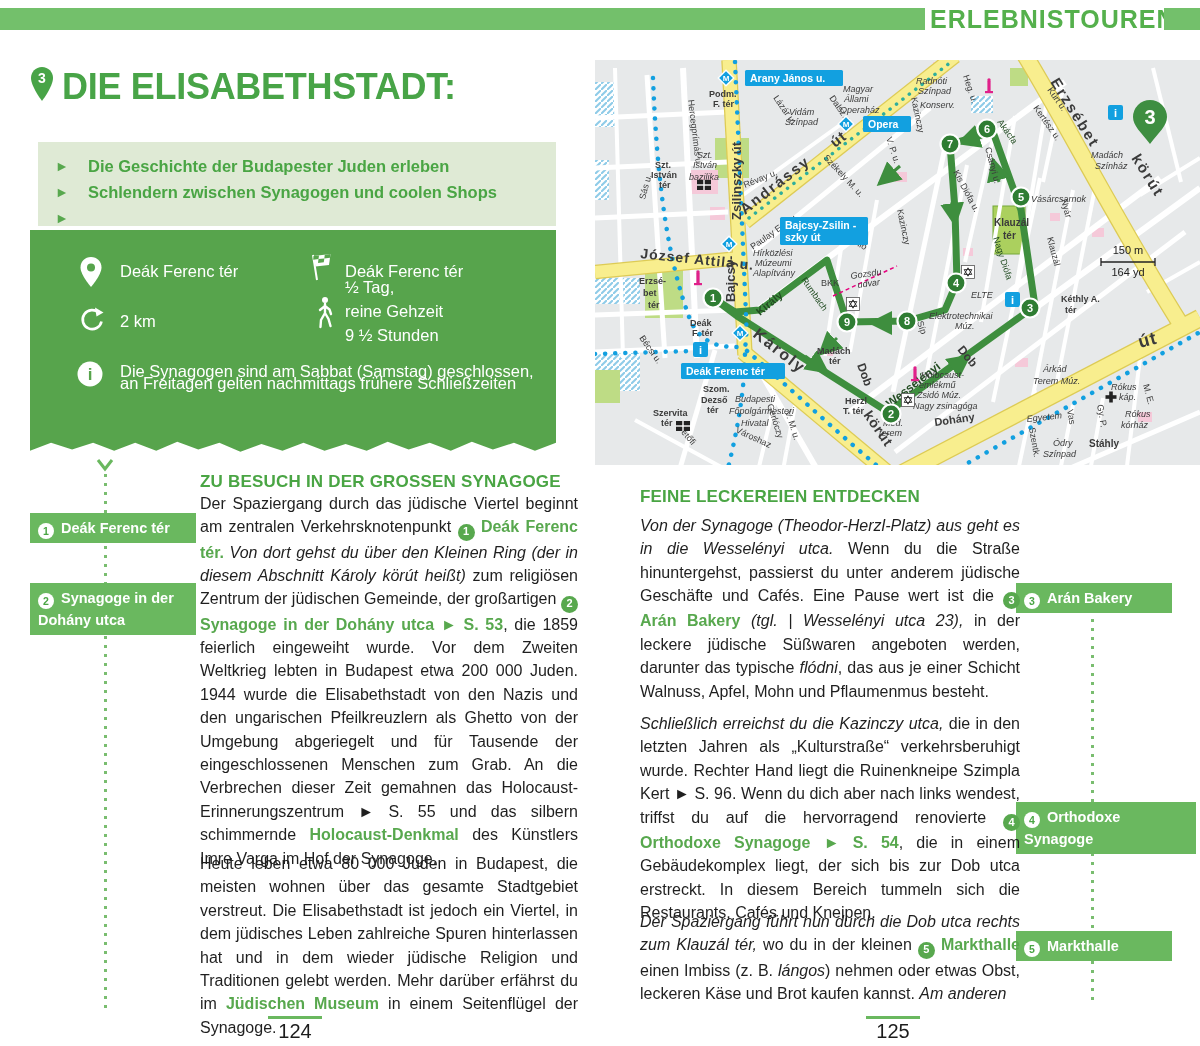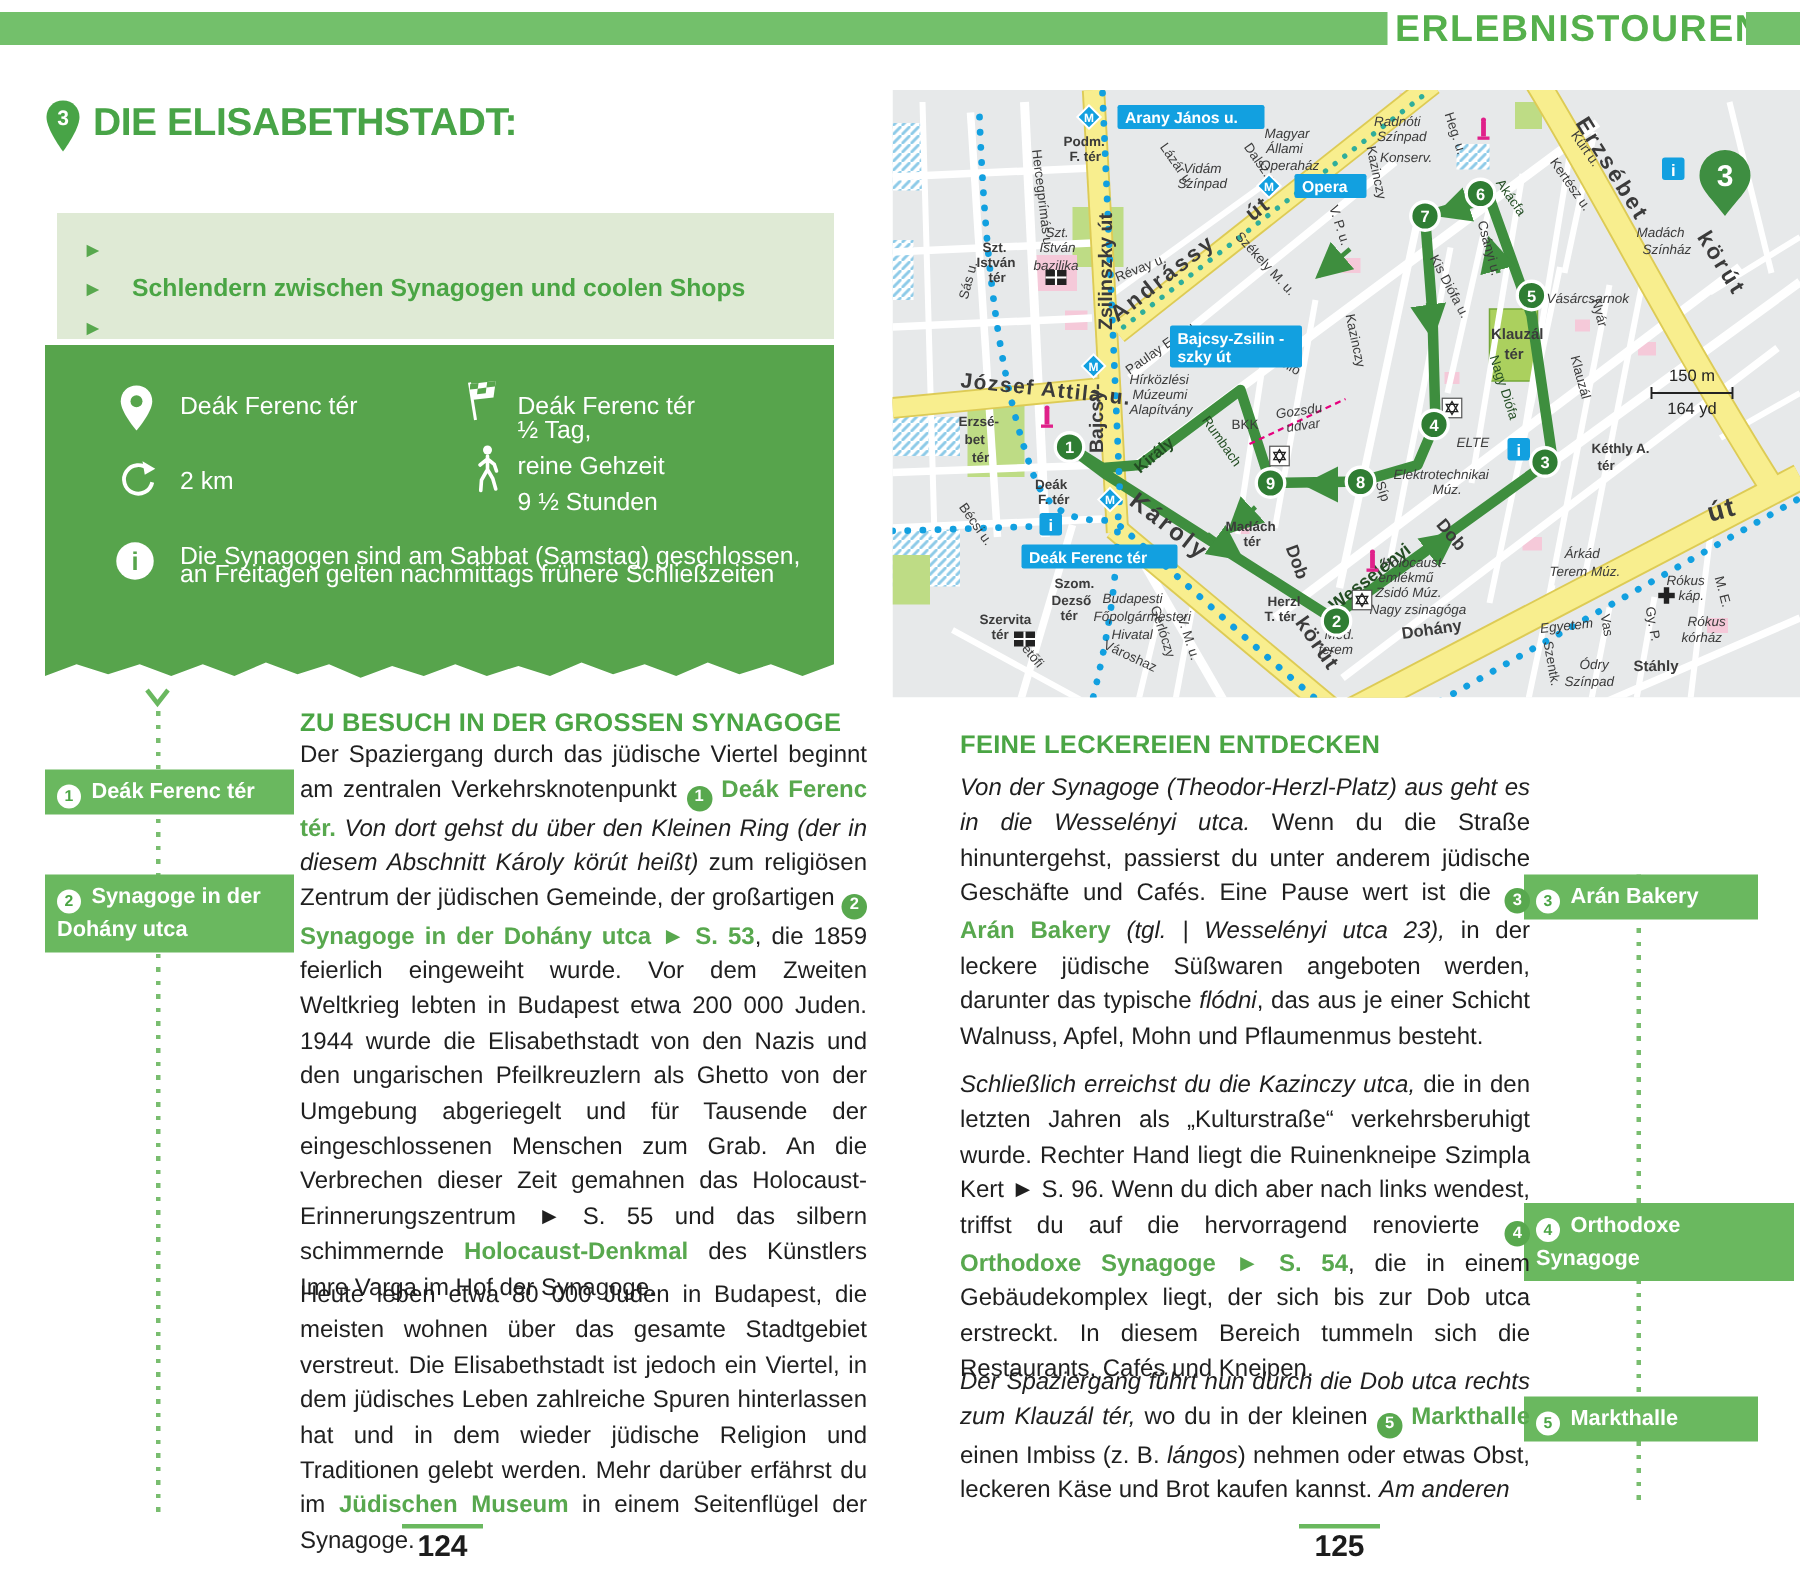--- a/index.html
+++ b/index.html
@@ -5,21 +5,21 @@
   html,body{margin:0;padding:0;background:#fff;}
   .page{position:relative;width:1200px;height:1046px;background:#fff;overflow:hidden;
         font-family:"Liberation Sans",sans-serif;color:#222;}
   
   .topbar{position:absolute;left:0;top:8px;width:925px;height:22px;background:#73c06b;}
   .toptitle{position:absolute;left:930px;top:6px;width:228px;height:26px;line-height:26px;
         text-align:center;color:#55b04c;font-weight:bold;font-size:25px;letter-spacing:1px;}
   .topblock{position:absolute;left:1164px;top:8px;width:36px;height:22px;background:#73c06b;}
   
   .titlepin{position:absolute;left:28px;top:66px;}
-  .title-l1{position:absolute;left:62px;top:66px;font-size:26px;font-weight:bold;color:#48a447;letter-spacing:-0.3px;}
+  .title-l1{position:absolute;left:62px;top:66px;font-size:36px;font-weight:bold;color:#48a447;letter-spacing:-0.3px;}
   .title-l2{position:absolute;left:28px;top:100px;font-size:29px;font-weight:bold;color:#48a447;letter-spacing:-0.3px;}
   
   .highlights{position:absolute;left:38px;top:142px;width:518px;height:84px;background:#dfead5;}
   .hl-row{position:absolute;left:0;width:100%;height:26px;line-height:26px;}
   .hl-arrow{position:absolute;left:17px;color:#58a84e;font-size:14px;top:0;}
   .hl-text{position:absolute;left:50px;font-size:16.5px;font-weight:bold;color:#4aa544;}
   
   .facts{position:absolute;left:30px;top:230px;width:526px;height:224px;background:#57a44c;color:#fff;
     clip-path:polygon(0% 0%,100% 0%,100% 95%,96% 98.5%,92% 95%,88% 98%,84% 94.5%,80% 98.5%,76% 95%,72% 98%,68% 94.5%,64% 98.5%,60% 95.5%,56% 98.5%,52% 95%,48% 98.5%,44% 95.5%,40% 99%,36% 95%,32% 98%,28% 94.5%,24% 98.5%,20% 95%,16% 98.5%,12% 95%,8% 98%,4% 95%,0% 98.5%);}
   .facts .ftxt{position:absolute;font-size:16.5px;color:#fff;white-space:nowrap;}
@@ -30,21 +30,21 @@
           font-size:10.5px;font-weight:bold;align-items:center;justify-content:center;margin-right:7px;vertical-align:-2px;}
   .dotline{position:absolute;width:3px;background-image:repeating-linear-gradient(to bottom,#79bd6f 0 3px,transparent 3px 9px);}
   
   .colhead{position:absolute;font-size:17px;font-weight:bold;color:#4aa544;letter-spacing:0.2px;}
   .bodypar{position:absolute;font-size:16px;line-height:23.4px;text-align:justify;color:#1f1f1f;}
   .seg-i{font-style:italic;}
   .seg-g{color:#58a84e;font-weight:bold;}
   .ibadge{display:inline-flex;width:17px;height:17px;border-radius:50%;background:#58a84e;color:#fff;
           font-size:11px;font-weight:bold;align-items:center;justify-content:center;vertical-align:-3px;}
   
-  .pnum{position:absolute;width:90px;text-align:center;font-size:20px;font-weight:bold;color:#1c1c1c;}
+  .pnum{position:absolute;width:90px;text-align:center;font-size:20px;font-weight:normal;color:#1c1c1c;}
   .pline{position:absolute;width:54px;height:3px;background:#6ab85f;}
   
   .mapwrap{position:absolute;left:595px;top:60px;width:605px;height:405px;}
   svg text{font-family:"Liberation Sans",sans-serif;}
 </style>
 </head>
 <body>
 
 <div class="page">
 
@@ -54,20 +54,21 @@
 
   <svg class="titlepin" width="28" height="36" viewBox="0 0 28 36">
     <path d="M14 1 C7.5 1 3 6 3 12 C3 20.5 14 35 14 35 C14 35 25 20.5 25 12 C25 6 20.5 1 14 1 Z" fill="#48a447"></path>
     <text x="14" y="17" text-anchor="middle" font-size="14" font-weight="bold" fill="#fff">3</text>
   </svg>
   <div class="title-l1">DIE ELISABETHSTADT:</div>
 
   <div class="highlights">
     <div class="hl-row" style="top:11px;">
       <span class="hl-arrow">►</span>
+      <span class="hl-text"><span class="">Die Geschichte der Budapester Juden erleben</span></span>
     </div>
     <div class="hl-row" style="top:37px;">
       <span class="hl-arrow">►</span>
       <span class="hl-text"><span class="">Schlendern zwischen Synagogen und coolen Shops</span></span>
     </div>
     <div class="hl-row" style="top:63px;">
       <span class="hl-arrow">►</span>
     </div>
   </div>
 

